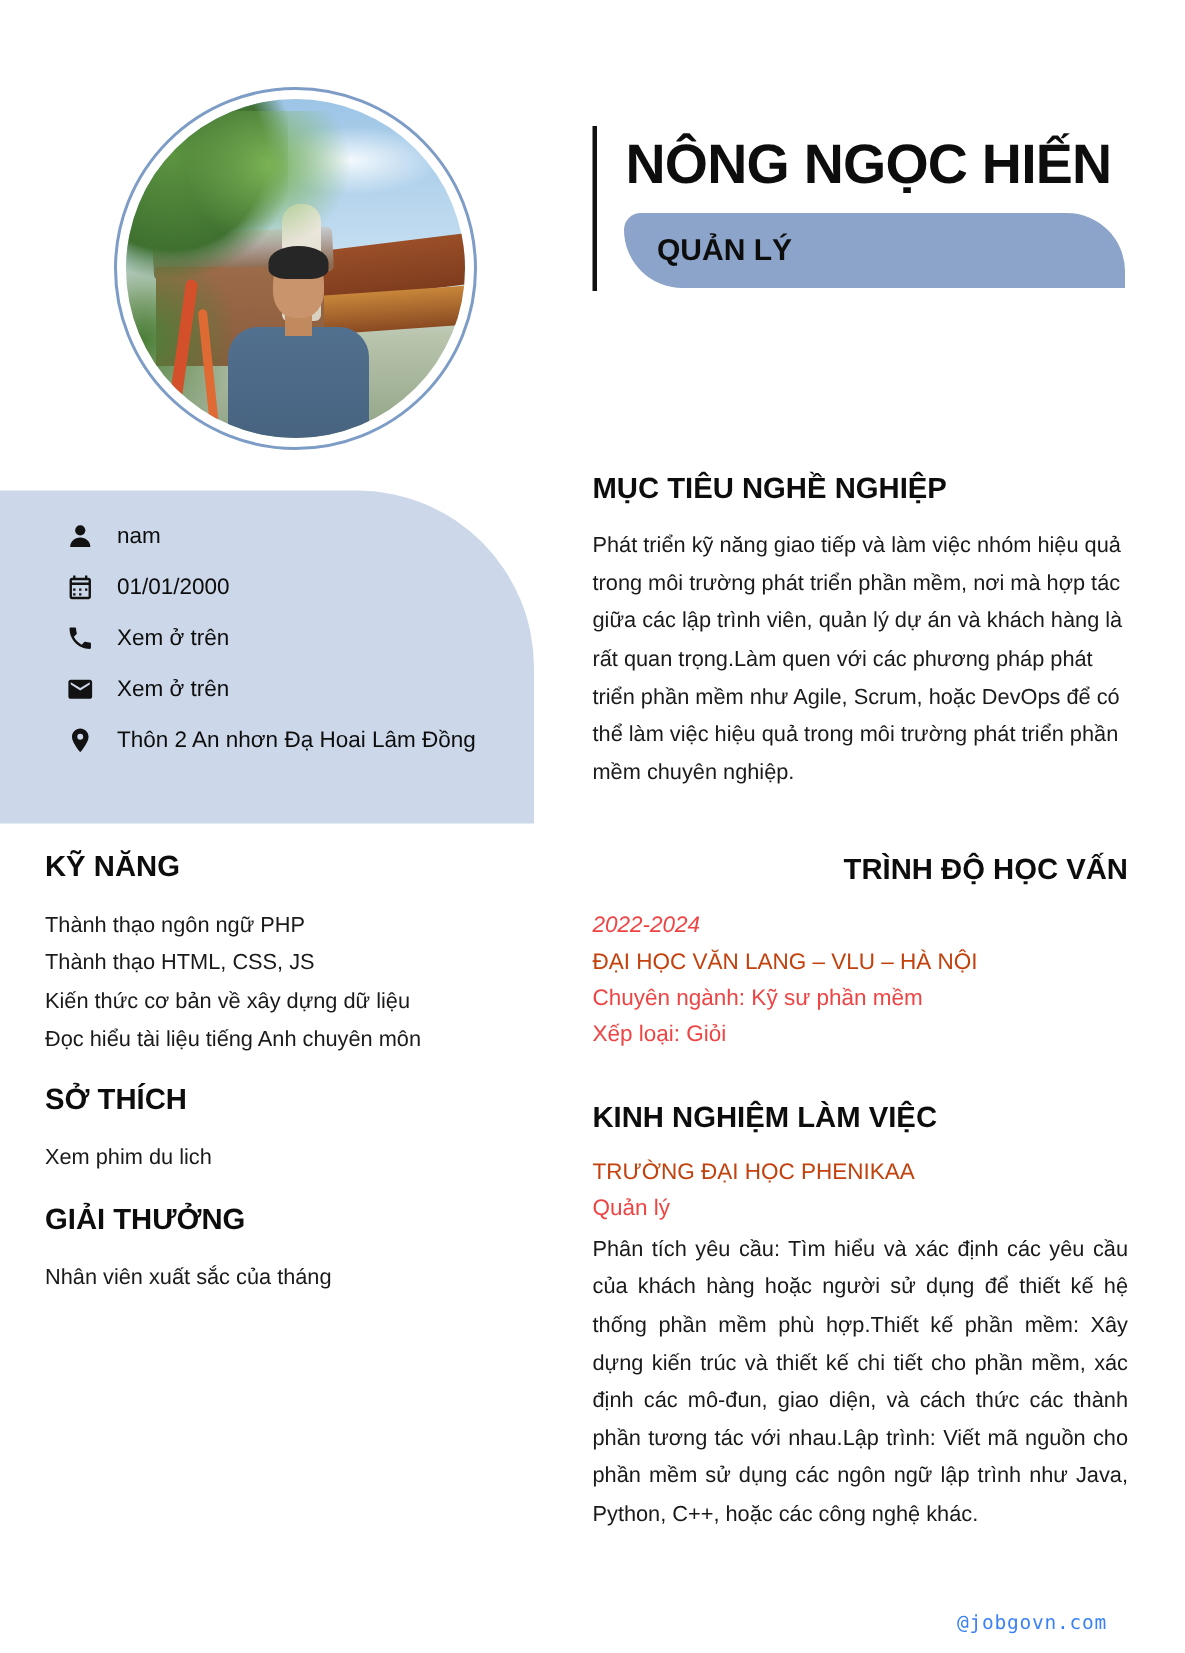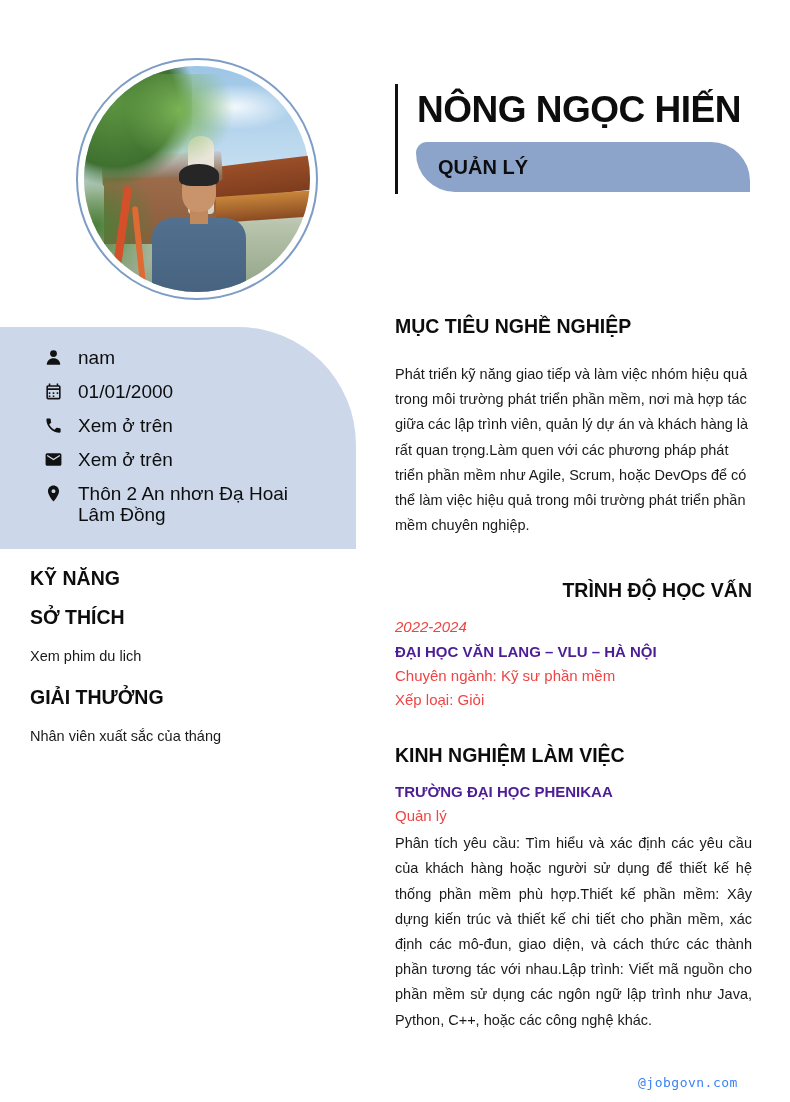--- a/index.html
+++ b/index.html
@@ -49,41 +49,41 @@
     font-size: 37px; line-height: 52px; font-weight: 700; letter-spacing: -0.5px; color: #0d0d0d; white-space: nowrap; }
   .banner { position: absolute; left: 416px; top: 142px; width: 334px; height: 50px;
     border-radius: 12px 42px 0 42px; }
   .banner .banner-label { display: block; padding-left: 22px; line-height: 50px;
     font-size: 20px; font-weight: 700; color: #0d0d0d; }
 
   
   .contact { position: absolute; left: 0; top: 327px; width: 356px; height: 222px;
     border-top-right-radius: 118px; padding: 20px 0 0 44px; }
   .c-row { display: flex; align-items: flex-start; gap: 15px; margin-bottom: 13px;
-    font-size: 19px; line-height: 21px; color: #0d0d0d; }
+    font-size: 15px; line-height: 21px; color: #0d0d0d; }
   .c-ic { width: 19px; height: 19px; flex: 0 0 19px; margin-top: 1px; }
   .c-ic svg { width: 19px; height: 19px; display: block; }
   .c-tx { max-width: 248px; }
 
   
   .sec-h { font-size: 19.5px; font-weight: 700; color: #0d0d0d; line-height: 24px; }
   .col-left { position: absolute; left: 30px; top: 566px; width: 306px; }
   .col-left .sec-h { margin-bottom: 15px; }
   .plain-list { list-style: none; margin-bottom: 15px; }
   .plain-list li, .left-item { font-size: 14.5px; line-height: 25.3px; color: #1a1a1a; }
   .left-item { margin-bottom: 16px; }
 
   .col-right { position: absolute; left: 395px; top: 314px; width: 357px; }
-  .body-p { margin-top: 24px; font-size: 14.5px; line-height: 25.2px; color: #1a1a1a; }
+  .body-p { margin-top: 14px; font-size: 14.5px; line-height: 25.2px; color: #1a1a1a; }
   .h-edu { margin-top: 40px; text-align: right; }
   .h-exp { margin-top: 30px; }
   .meta { margin-top: 13px; }
   .line { font-size: 15px; line-height: 24.3px; color: #ef4444; }
   .italic { font-style: italic; }
-  .bold { font-weight: 700; color: #4c1d95; }
+  .bold { font-weight: 400; color: #c2410c; }
   .justify { text-align: justify; margin-top: 3px; }
 
   .watermark { position: absolute; left: 638px; top: 1075px;
     font-family: "DejaVu Sans Mono", monospace; font-size: 13px; letter-spacing: 0.5px; color: #3b82f6; }
 </style>
 </head>
 <body>
 
 <div class="page">
 
@@ -154,20 +154,26 @@
         <svg viewBox="0 0 24 24">
             <path fill="#121212" d="M12 2C8.13 2 5 5.13 5 9c0 5.25 7 13 7 13s7-7.75 7-13c0-3.87-3.13-7-7-7zm0 9.5a2.5 2.5 0 1 1 0-5 2.5 2.5 0 0 1 0 5z"></path>
           </svg>
       </span>
       <span class="c-tx">Thôn 2 An nhơn Đạ Hoai Lâm Đồng</span>
     </div>
   </div>
 
   <div class="col-left">
     <h3 class="sec-h">KỸ NĂNG</h3>
+    <ul class="plain-list">
+      <li>Thành thạo ngôn ngữ PHP</li>
+      <li>Thành thạo HTML, CSS, JS</li>
+      <li>Kiến thức cơ bản về xây dựng dữ liệu</li>
+      <li>Đọc hiểu tài liệu tiếng Anh chuyên môn</li>
+    </ul>
     <h3 class="sec-h">SỞ THÍCH</h3>
     <p class="left-item">Xem phim du lich</p>
     <h3 class="sec-h">GIẢI THƯỞNG</h3>
     <p class="left-item">Nhân viên xuất sắc của tháng</p>
   </div>
 
   <div class="col-right">
     <h3 class="sec-h">MỤC TIÊU NGHỀ NGHIỆP</h3>
     <p class="body-p">Phát triển kỹ năng giao tiếp và làm việc nhóm hiệu quả trong môi trường phát triển phần mềm, nơi mà hợp tác giữa các lập trình viên, quản lý dự án và khách hàng là rất quan trọng.Làm quen với các phương pháp phát triển phần mềm như Agile, Scrum, hoặc DevOps để có thể làm việc hiệu quả trong môi trường phát triển phần mềm chuyên nghiệp.</p>
 

